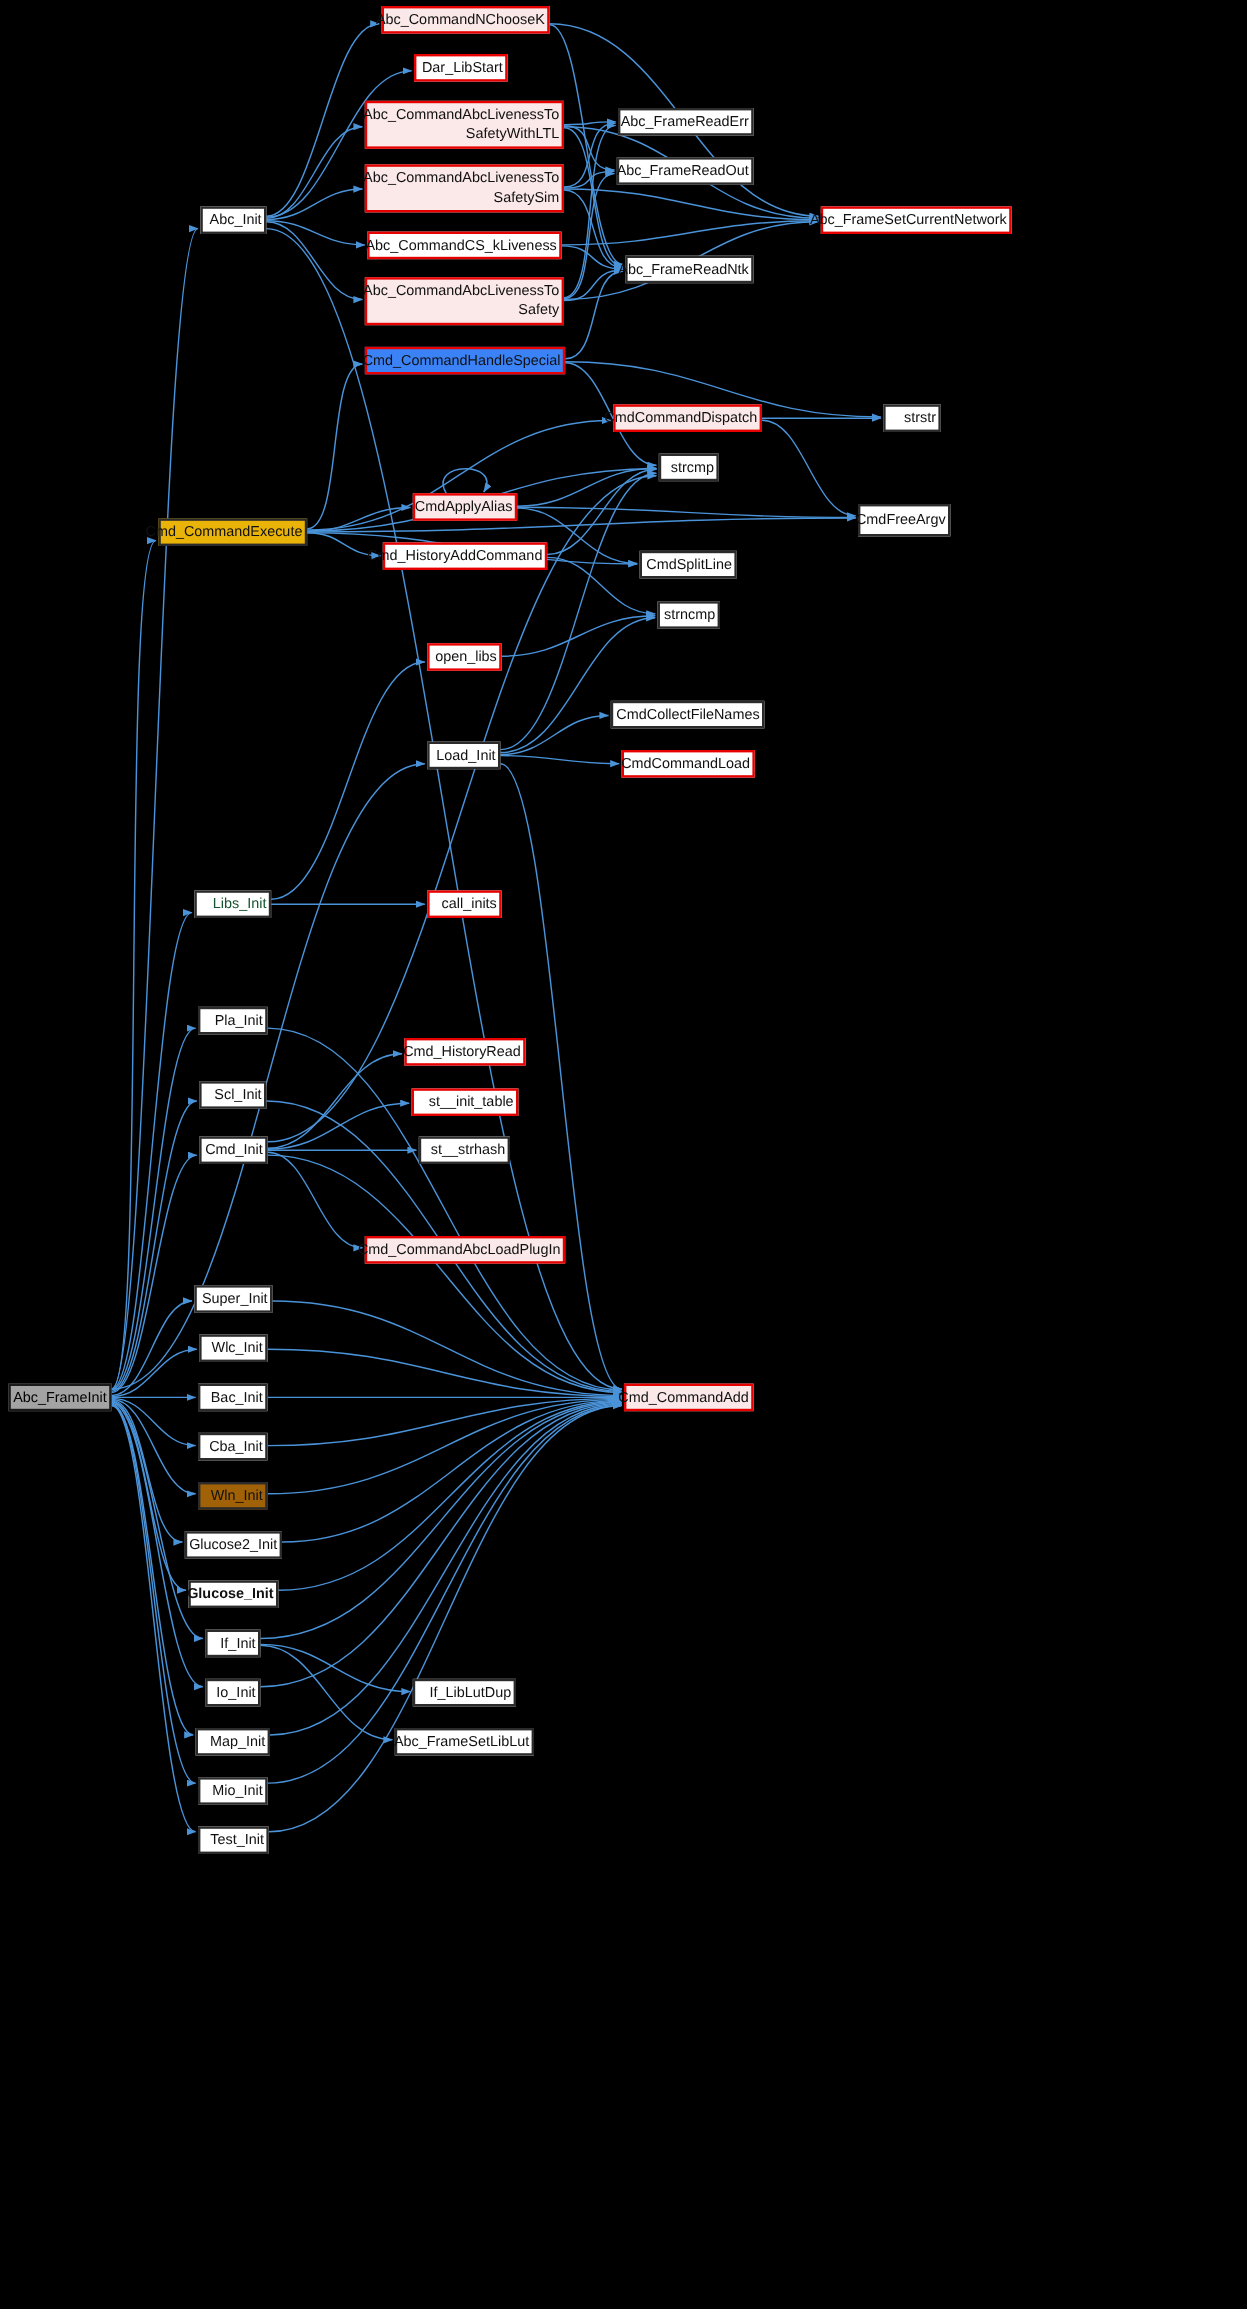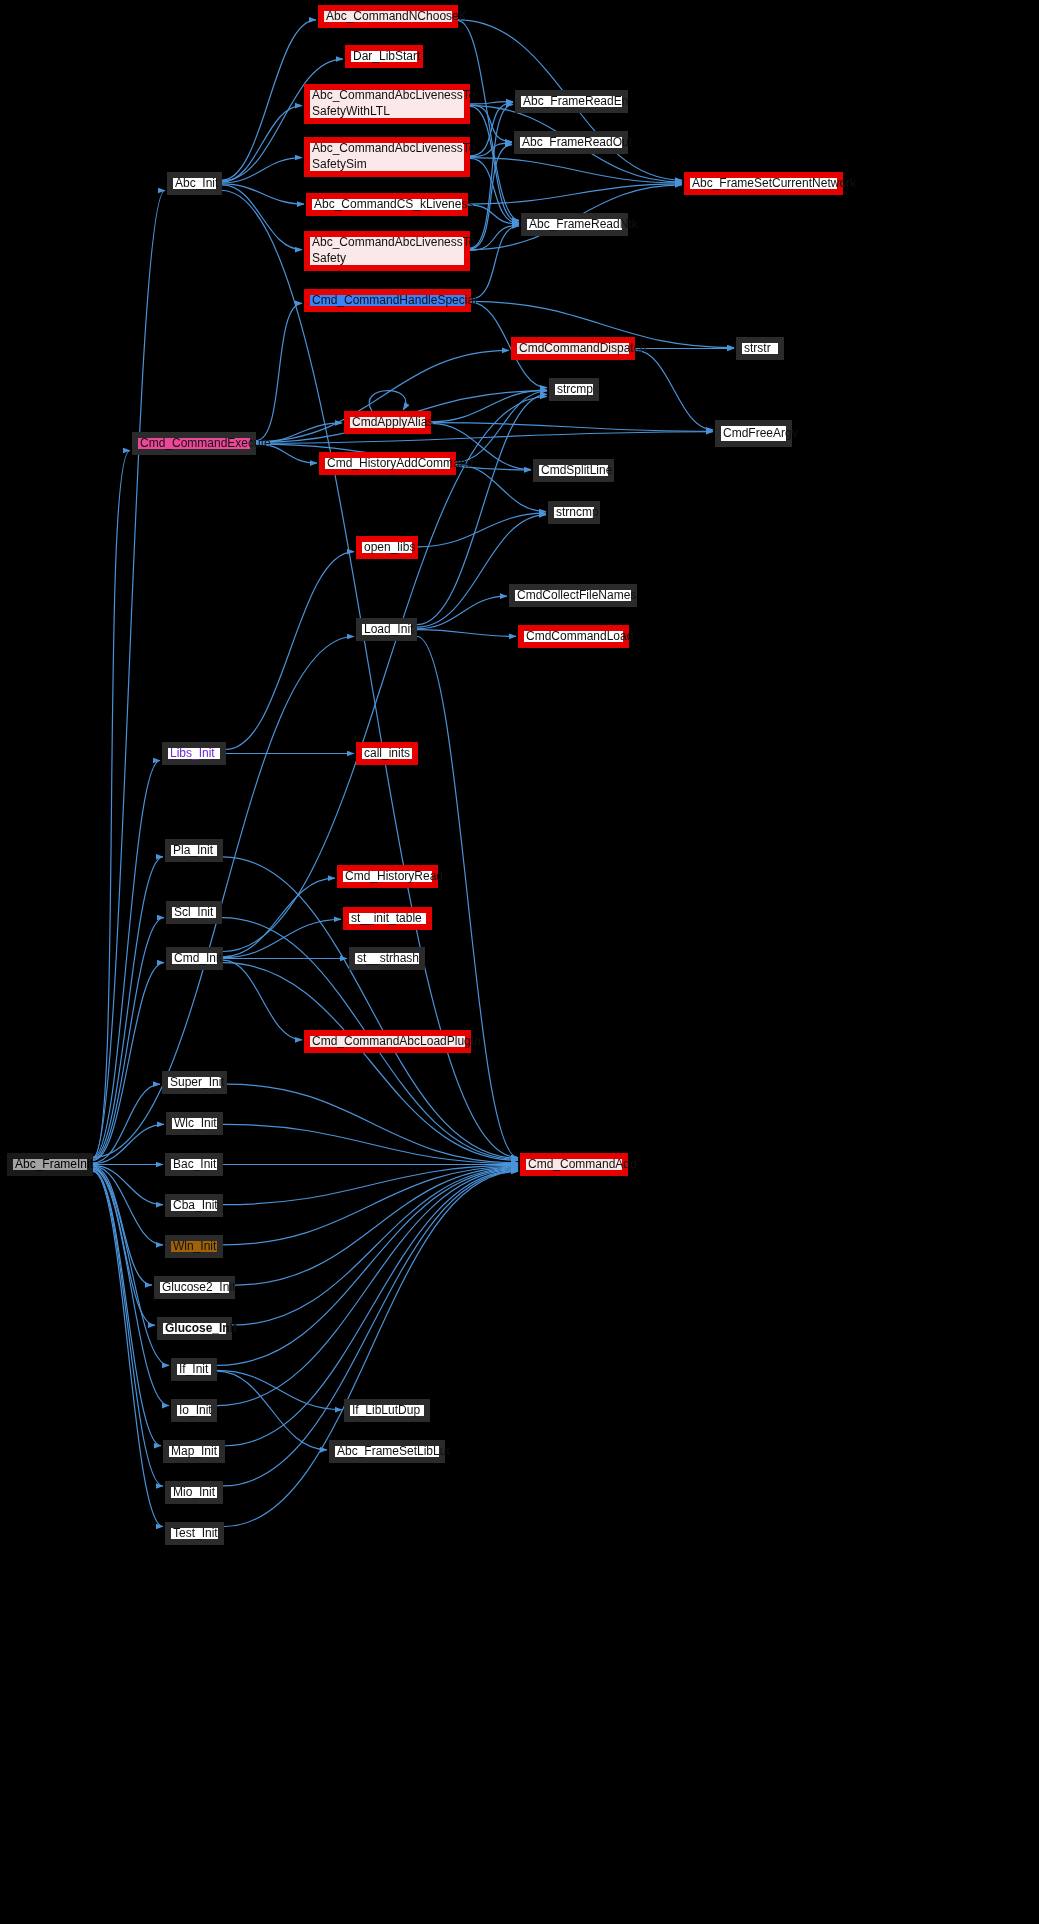--- a/index.html
+++ b/index.html
@@ -11,23 +11,23 @@
     background: #000;
     overflow: hidden;
     font-family: "Liberation Sans", sans-serif;
   }
   #edge-layer { position: absolute; left: 0; top: 0; width: 1039px; height: 1924px; }
   .edge { fill: none; stroke-width: 1.2px; }
   .node {
     position: absolute;
     display: flex;
     flex-direction: column;
-    align-items: flex-start;
+    align-items: flex-end;
     justify-content: center;
-    border: 6px solid #4c1d95;
+    border: 2px solid #4c1d95;
     background: #fff;
     color: #101010;
     font-size: 12px;
     line-height: 1.3;
     text-align: center;
     white-space: nowrap;
     cursor: pointer;
     z-index: 2;
   }
   .node span { display: block; padding: 0 2px; }
@@ -180,21 +180,21 @@
     </div>
     <div class="node" style="left: 549px; top: 378px; width: 50px; height: 23px; background: rgb(255, 255, 255); border-color: rgb(43, 43, 43); color: rgb(17, 17, 17);">
       <span>strcmp</span>
     </div>
     <div class="node" style="left: 344px; top: 411px; width: 87px; height: 23px; background: rgb(251, 232, 232); border-color: rgb(230, 0, 0); color: rgb(17, 17, 17);">
       <span>CmdApplyAlias</span>
     </div>
     <div class="node" style="left: 715px; top: 420px; width: 77px; height: 27px; background: rgb(255, 255, 255); border-color: rgb(43, 43, 43); color: rgb(17, 17, 17);">
       <span>CmdFreeArgv</span>
     </div>
-    <div class="node" style="left: 132px; top: 432px; width: 124px; height: 23px; background: #ec4899; border-color: rgb(43, 43, 43); color: rgb(17, 17, 17);">
+    <div class="node" style="left: 132px; top: 432px; width: 124px; height: 23px; background: #eab308; border-color: rgb(43, 43, 43); color: rgb(17, 17, 17);">
       <span>Cmd_CommandExecute</span>
     </div>
     <div class="node" style="left: 319px; top: 452px; width: 137px; height: 23px; background: rgb(255, 255, 255); border-color: rgb(230, 0, 0); color: rgb(17, 17, 17);">
       <span>Cmd_HistoryAddCommand</span>
     </div>
     <div class="node" style="left: 533px; top: 459px; width: 81px; height: 23px; background: rgb(255, 255, 255); border-color: rgb(43, 43, 43); color: rgb(17, 17, 17);">
       <span>CmdSplitLine</span>
     </div>
     <div class="node" style="left: 548px; top: 501px; width: 52px; height: 23px; background: rgb(255, 255, 255); border-color: rgb(43, 43, 43); color: rgb(17, 17, 17);">
       <span>strncmp</span>
@@ -204,21 +204,21 @@
     </div>
     <div class="node" style="left: 509px; top: 584px; width: 128px; height: 23px; background: rgb(255, 255, 255); border-color: rgb(43, 43, 43); color: rgb(17, 17, 17);">
       <span>CmdCollectFileNames</span>
     </div>
     <div class="node" style="left: 356px; top: 618px; width: 61px; height: 23px; background: rgb(255, 255, 255); border-color: rgb(43, 43, 43); color: rgb(17, 17, 17);">
       <span>Load_Init</span>
     </div>
     <div class="node" style="left: 518px; top: 625px; width: 111px; height: 23px; background: rgb(255, 255, 255); border-color: rgb(230, 0, 0); color: rgb(17, 17, 17);">
       <span>CmdCommandLoad</span>
     </div>
-    <div class="node" style="left: 162px; top: 742px; width: 64px; height: 23px; background: rgb(255, 255, 255); border-color: rgb(43, 43, 43); color: #6d28d9;">
+    <div class="node" style="left: 162px; top: 742px; width: 64px; height: 23px; background: rgb(255, 255, 255); border-color: rgb(43, 43, 43); color: #14532d;">
       <span>Libs_Init</span>
     </div>
     <div class="node" style="left: 356px; top: 742px; width: 62px; height: 23px; background: rgb(255, 255, 255); border-color: rgb(230, 0, 0); color: rgb(17, 17, 17);">
       <span>call_inits</span>
     </div>
     <div class="node" style="left: 165px; top: 839px; width: 58px; height: 23px; background: rgb(255, 255, 255); border-color: rgb(43, 43, 43); color: rgb(17, 17, 17);">
       <span>Pla_Init</span>
     </div>
     <div class="node" style="left: 337px; top: 865px; width: 101px; height: 23px; background: rgb(255, 255, 255); border-color: rgb(230, 0, 0); color: rgb(17, 17, 17);">
       <span>Cmd_HistoryRead</span>

